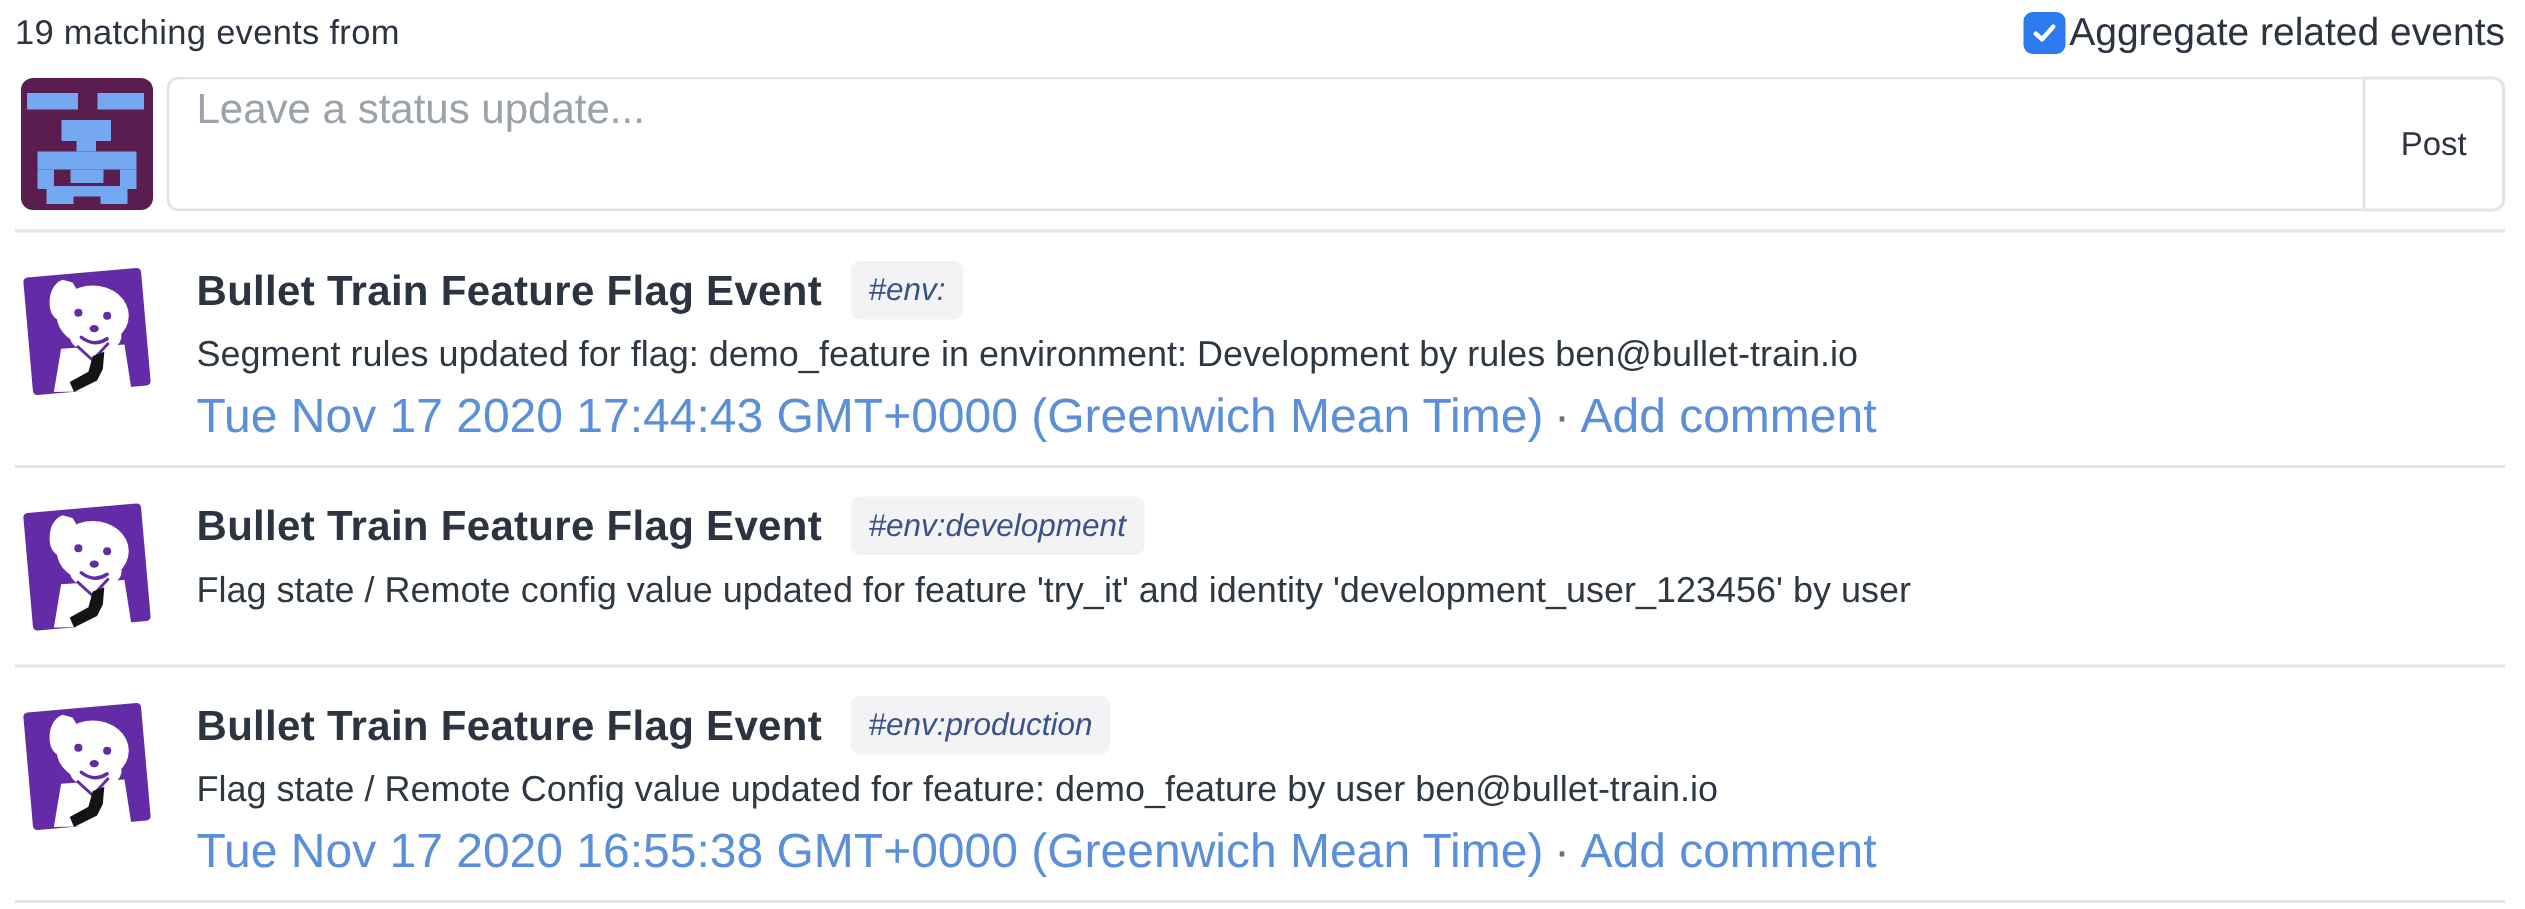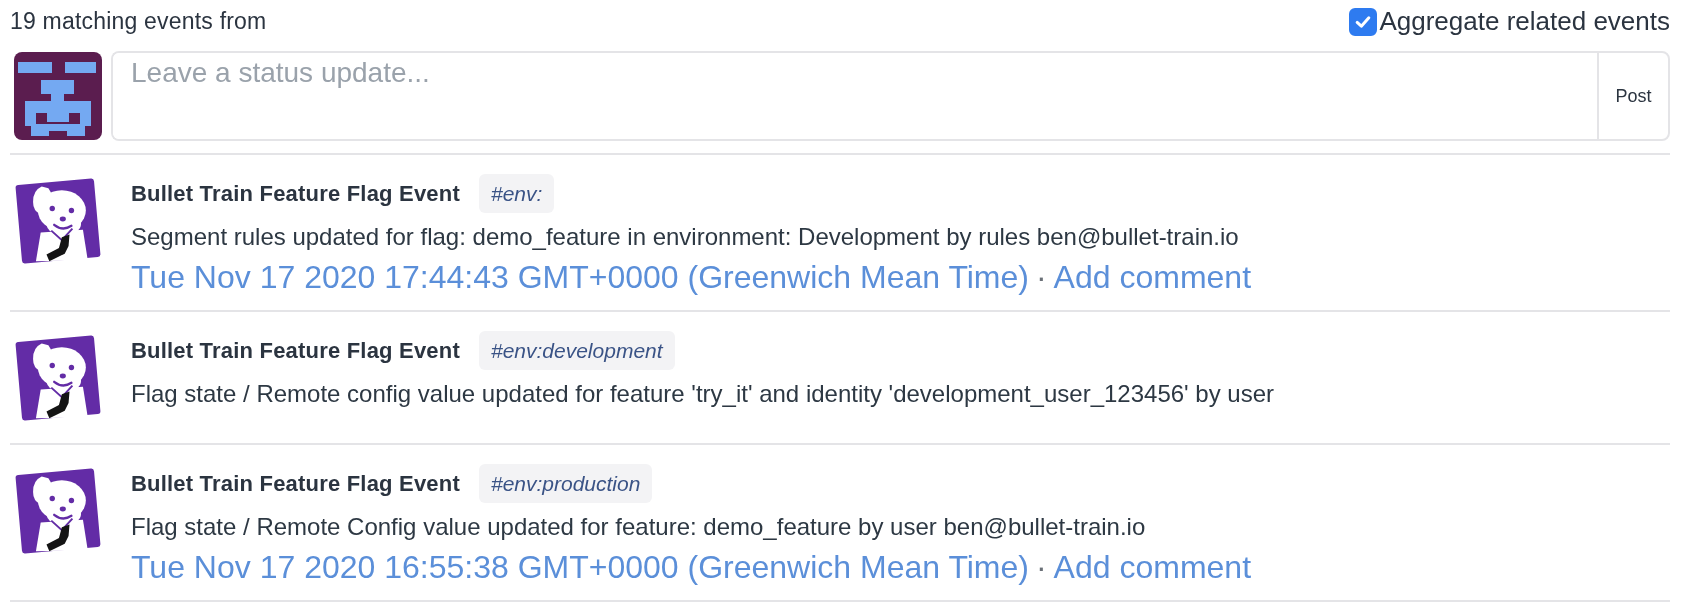--- a/index.html
+++ b/index.html
@@ -39,33 +39,33 @@
   .composer-avatar{width:88px;height:88px;flex:none;border-radius:8px;overflow:hidden;margin:1px 9px 0 4px;}
   .composer-avatar svg{display:block;width:100%;height:100%;}
   .composer-field{flex:1;border:2px solid var(--divider);border-right:none;border-radius:8px 0 0 8px;overflow:hidden;}
   .composer-field textarea{
     width:100%;height:100%;border:none;outline:none;resize:none;
     font-family:inherit;font-size:28px;color:var(--text-dark);
     padding:4px 18px;background:#fff;
   }
   .composer-field textarea::placeholder{color:#9aa2ab;}
   .post-btn{
-    width:73px;flex:none;background:#fff;border:2px solid var(--divider);
-    border-radius:0 8px 8px 0;font-family:inherit;font-size:18px;color:var(--title-dark);
+    width:95px;flex:none;background:#fff;border:2px solid var(--divider);
+    border-radius:0 8px 8px 0;font-family:inherit;font-size:22px;color:var(--title-dark);
     cursor:pointer;
   }
 
   
   .event{display:flex;align-items:flex-start;padding:18px 0 17px 0;border-top:2px solid var(--divider);}
   .event:last-child{border-bottom:2px solid var(--divider);}
   .event-logo{width:96px;height:96px;flex:none;margin-right:25px;}
   .event-logo svg{display:block;width:100%;height:100%;}
   .event-body{padding-top:0;}
   .event-title-row{display:flex;align-items:center;gap:19px;margin:1px 0 7px 0;}
-  .event-title{font-size:22px;font-weight:700;color:var(--title-dark);margin:0;letter-spacing:.2px;}
+  .event-title{font-size:28px;font-weight:700;color:var(--title-dark);margin:0;letter-spacing:.2px;}
   .event-tag{background:var(--tag-bg);color:var(--tag-text);font-size:21px;line-height:1;
     padding:9px 12px;border-radius:6px;cursor:pointer;font-style:italic;}
   .event-desc{font-size:24px;color:var(--text-dark);margin:0 0 8px 0;line-height:33px;}
   .event-meta{font-size:32px;line-height:32px;}
   .event-meta a{color:var(--link-blue);text-decoration:none;cursor:pointer;}
   .meta-sep{color:#6a7077;margin:0 7px;}
 </style>
 </head>
 <body>
 

